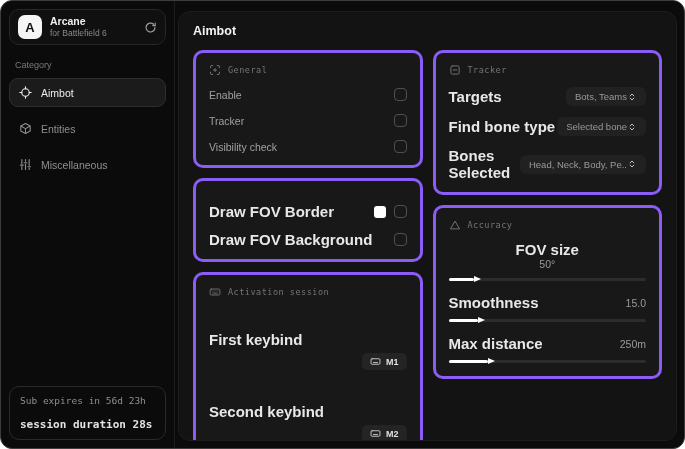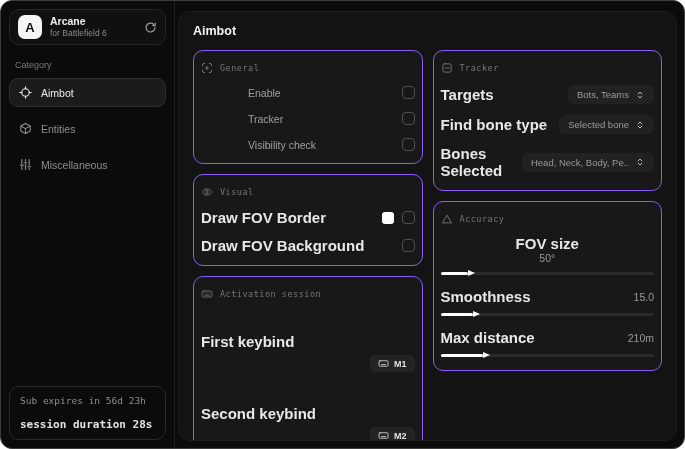--- a/index.html
+++ b/index.html
@@ -23,31 +23,31 @@
   .nav-item .ic { display:flex; color:inherit; }
   .side-footer { margin-top:auto; border:1px solid #2a2a2a; border-radius:10px; padding:8px 10px; font-family:"DejaVu Sans Mono", monospace; }
   .foot-l1 { font-size:9.5px; color:#8f8f8f; }
   .foot-l2 { font-size:11px; color:#e2e2e2; font-weight:bold; margin-top:12px; }
   
   .main-wrap { flex:1; padding:10px 7px 7px 3px; }
   .main { height:100%; background:#131313; border:1px solid #1d1d1d; border-radius:12px; padding:12px 14px; overflow:hidden; }
   .page-title { font-size:12.5px; font-weight:bold; color:#f2f2f2; margin-bottom:12px; }
   .cols { display:grid; grid-template-columns:1fr 1fr; gap:10px; align-items:start; }
   .col { display:flex; flex-direction:column; gap:10px; }
-  .card { background:#181818; border:1px solid #8b5cf6; border-radius:10px; padding:11px 7px; }
+  .card { background:#181818; border:3px solid #8b5cf6; border-radius:10px; padding:11px 13px; }
   .card-head { display:flex; align-items:center; gap:7px; color:#757575; font-family:"DejaVu Sans Mono", monospace; font-size:8.5px; letter-spacing:.5px; }
   .row { display:flex; align-items:center; justify-content:space-between; margin-top:11px; min-height:15px; }
-  .lbl-dim { font-size:10.5px; color:#a0a0a0;margin-left:47px; }
+  .lbl-dim { font-size:10.5px; color:#a0a0a0; }
   .lbl { font-size:15px; color:#e8e8e8; font-weight:700; }
   .ctrl { display:flex; align-items:center; gap:8px; }
   .checkbox { width:13px; height:13px; border:1.3px solid #505050; border-radius:4px; background:transparent; cursor:pointer; }
   .swatch { width:12px; height:12px; border-radius:3px; cursor:pointer; }
   .keybadge { display:flex; align-items:center; gap:5px; background:#242424; border-radius:5px; padding:3px 8px; color:#e0e0e0; font-size:9px; font-weight:600; cursor:pointer;margin-top:44px; }
   .keybadge .ic { color:#cfcfcf; display:flex; }
-  .select { display:flex; align-items:center; gap:6px; background:#212121; border-radius:6px; padding:4px 9px; color:#9a9a9a; font-size:9.5px; cursor:pointer; white-space:nowrap; }
+  .select { display:flex; align-items:center; background:#212121; border-radius:6px; padding:4px 9px; color:#9a9a9a; font-size:9.5px; cursor:pointer; white-space:nowrap; }
   .select .ic { color:#c0c0c0; display:flex; }
   .val { font-size:10.5px; color:#9a9a9a; }
   .slider { position:relative; height:8px; margin-top:5px; cursor:pointer; }
   .slider-track { position:absolute; left:0; right:0; top:3px; height:2.5px; background:#2c2c2c; border-radius:2px; }
   .slider-fill { position:absolute; left:0; top:3px; height:2.5px; background:#ffffff; border-radius:2px; }
   .slider-thumb { position:absolute; right:-7px; top:-2.2px; width:0; height:0; border-left:7px solid #ffffff; border-top:3.5px solid transparent; border-bottom:3.5px solid transparent; }
   svg { display:block; }
 </style>
 </head>
 <body>
@@ -133,29 +133,20 @@
               <span class="lbl-dim">Tracker</span>
               <span class="checkbox"></span>
             </div>
             <div class="row">
               <span class="lbl-dim">Visibility check</span>
               <span class="checkbox"></span>
             </div>
           </div>
 
           <div class="card">
-            <div class="card-head">
-              <span class="ic">
-                <svg width="12" height="12" viewBox="0 0 16 16" fill="none" stroke="currentColor" stroke-width="1.3" stroke-linejoin="round">
-                  <path d="M1.5 8S4 3.8 8 3.8 14.5 8 14.5 8 12 12.2 8 12.2 1.5 8 1.5 8z"></path>
-                    <circle cx="8" cy="8" r="1.8"></circle>
-                </svg>
-              </span>
-              <span>Visual</span>
-            </div>
             <div class="row">
               <span class="lbl">Draw FOV Border</span>
               <span class="ctrl">
                 <span class="swatch" style="background:#ffffff"></span>
                 <span class="checkbox"></span>
               </span>
             </div>
             <div class="row">
               <span class="lbl">Draw FOV Background</span>
               <span class="checkbox"></span>
@@ -273,21 +264,21 @@
             </div>
             <div class="slider">
               <div class="slider-track"></div>
               <div class="slider-fill" style="width: 15%;">
                 <span class="slider-thumb"></span>
               </div>
             </div>
 
             <div class="row">
               <span class="lbl">Max distance</span>
-              <span class="val">210m</span>
+              <span class="val">250m</span>
             </div>
             <div class="slider">
               <div class="slider-track"></div>
               <div class="slider-fill" style="width: 20%;">
                 <span class="slider-thumb"></span>
               </div>
             </div>
           </div>
 
         </div>

